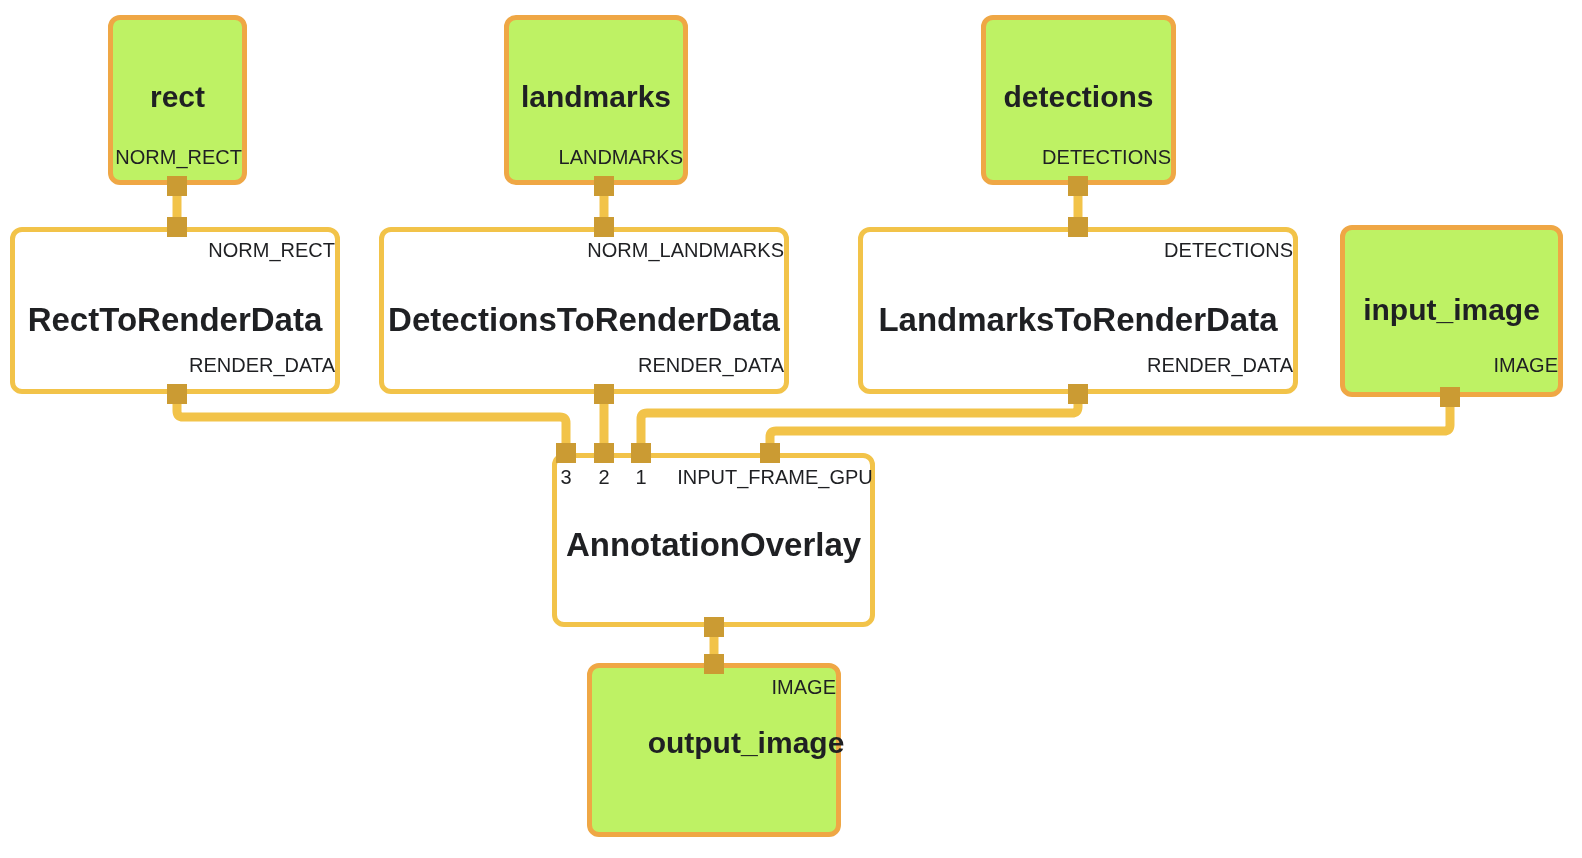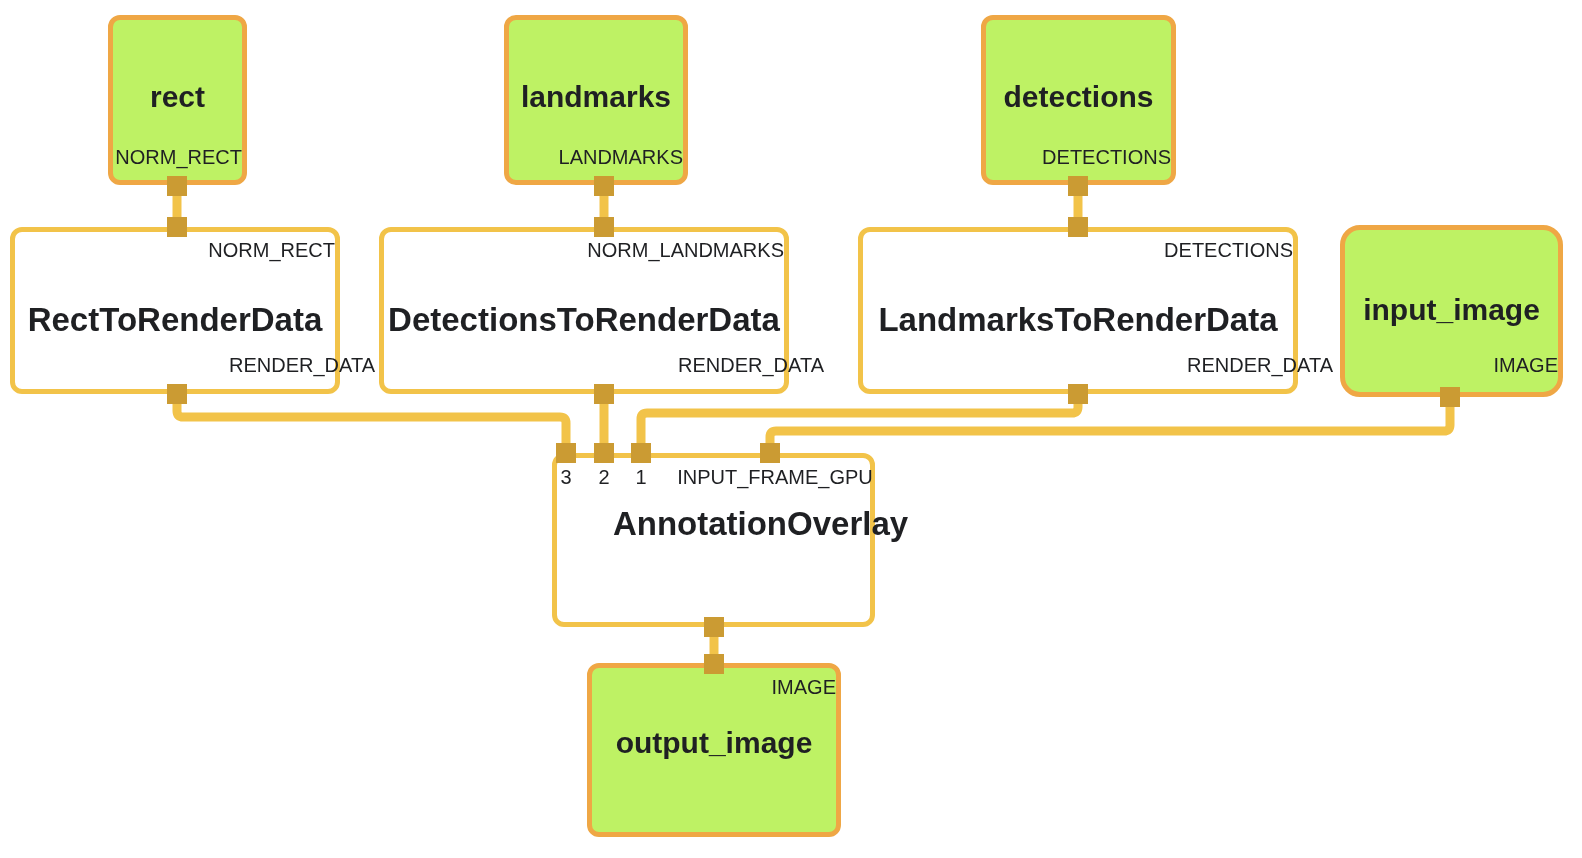--- a/index.html
+++ b/index.html
@@ -41,54 +41,54 @@
     text-align: center;
     font-weight: bold;
     white-space: nowrap;
   }
   .src .ttl { font-size: 30px; line-height: 36px; }
   .calc .ttl { font-size: 33px; line-height: 40px; }
 
   
   .calc .in  { top: 6px; }
   .calc .ttl { top: 68px; }
-  .calc .out { top: 121px; margin-left: 40px; }
+  .calc .out { top: 121px; }
 
   
   .src.top .ttl { top: 59px; }
   .src.top .lbl { top: 125px; }
 
   
   #node-input-image .ttl { top: 62px; }
   #node-input-image .lbl { top: 123px; }
 
   
   #node-output-image .lbl { top: 7px; }
-  #node-output-image .ttl { top: 57px; }
+  #node-output-image .ttl { top: 57px; padding-left: 32px; }
 
   
   #node-annotation-overlay .port-num {
     position: absolute;
     top: 7px;
     transform: translateX(-50%);
     font-size: 20px;
     line-height: 24px;
     white-space: nowrap;
   }
-  #node-annotation-overlay .ttl { top: 46px; padding-left: 47px; }
+  #node-annotation-overlay .ttl { top: 67px; }
   #node-annotation-overlay .out { top: 120px; }
 
   
   #node-rect        { left: 108px;  top: 15px;  width: 139px; height: 170px; }
   #node-landmarks   { left: 504px;  top: 15px;  width: 184px; height: 170px; }
   #node-detections  { left: 981px;  top: 15px;  width: 195px; height: 170px; }
   #node-rect-to-render       { left: 10px;   top: 227px; width: 330px; height: 167px; }
   #node-landmarks-to-render  { left: 379px;  top: 227px; width: 410px; height: 167px; }
   #node-detections-to-render { left: 858px;  top: 227px; width: 440px; height: 167px; }
-  #node-input-image  { left: 1340px; top: 225px; width: 223px; height: 172px; border-radius: 20px; }
+  #node-input-image  { left: 1340px; top: 225px; width: 223px; height: 172px; }
   #node-annotation-overlay { left: 552px; top: 453px; width: 323px; height: 174px; }
   #node-output-image { left: 587px;  top: 663px; width: 254px; height: 174px; }
 
   svg.edges {
     position: absolute;
     left: 0; top: 0;
     pointer-events: none;
   }
 </style>
 </head>

